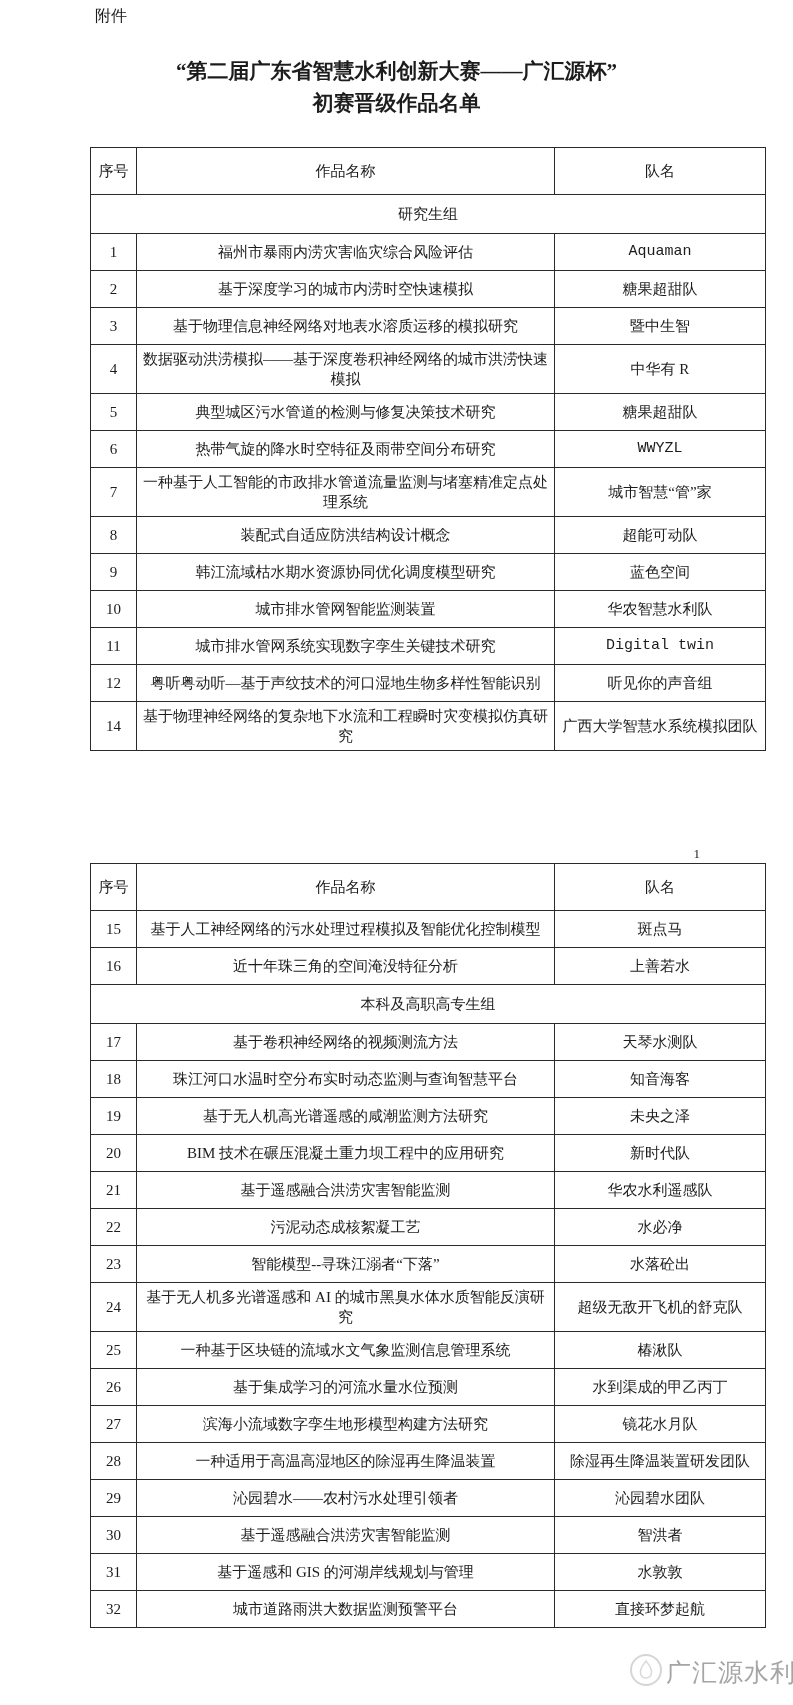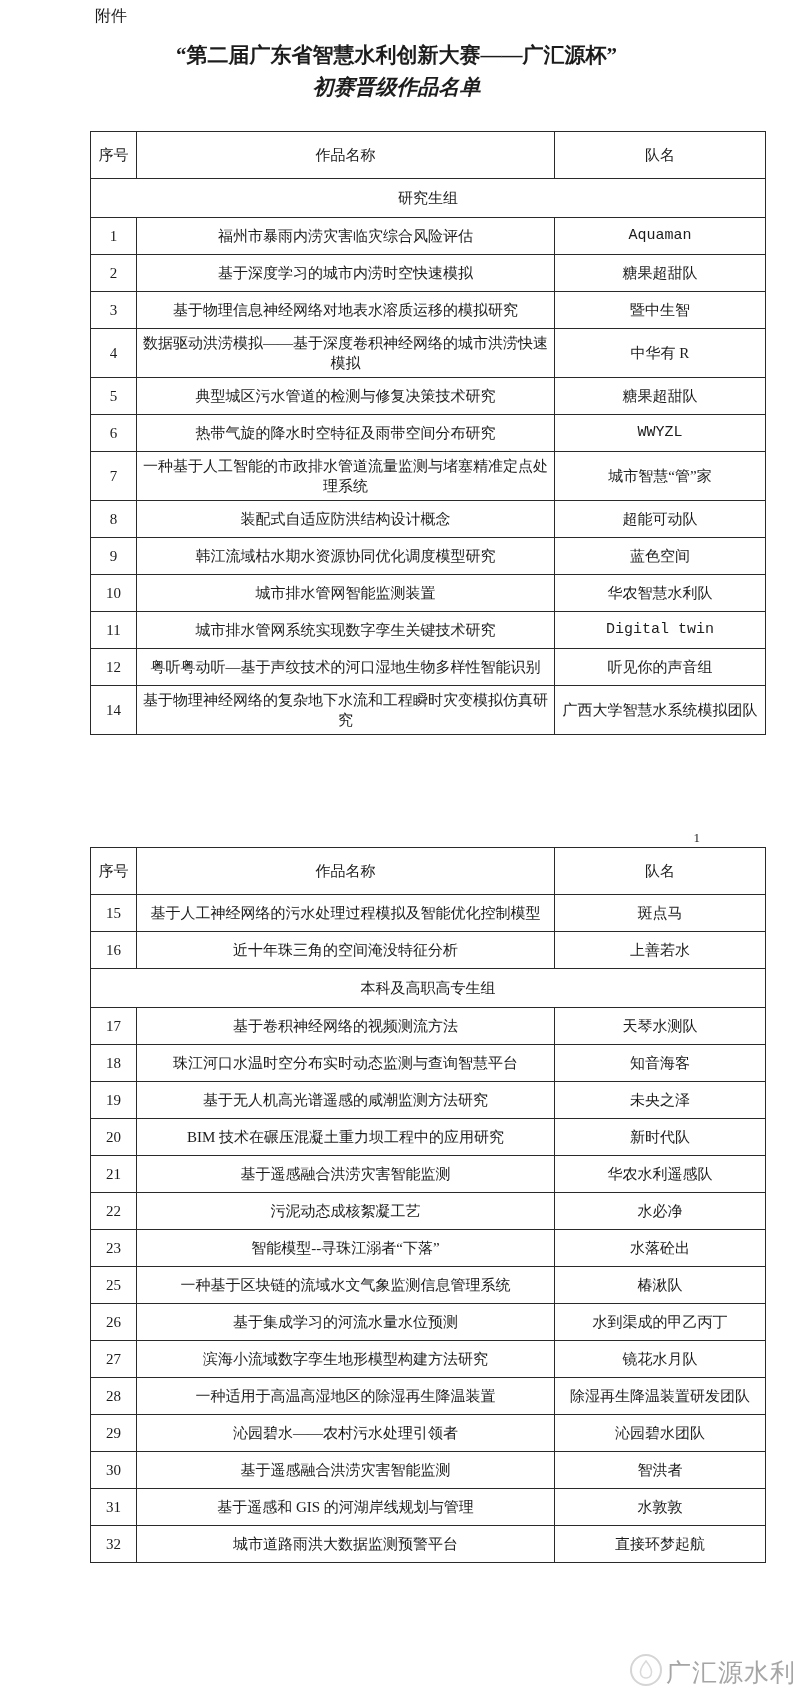--- a/index.html
+++ b/index.html
@@ -10,25 +10,25 @@
     font-family:"Liberation Serif","DejaVu Serif",serif;
     position:relative;
     overflow:hidden;
   }
   .attachment {
     margin:6px 0 0 95px;
     font-size:16px;
   }
   .title-block {
     text-align:center;
-    margin-top:12px;
+    margin-top:28px;
     font-weight:bold;
   }
   .title-line1 { font-size:21px; line-height:32px; }
-  .title-line2 { font-size:21px; line-height:32px;font-style:italic; }
+  .title-line2 { font-size:21px; line-height:32px; }
 
   table.list {
     border-collapse:collapse;
     margin-left:90px;
     width:675px;
     table-layout:fixed;
   }
   table.list td, table.list th {
     border:1.5px solid #2a2a2a;
     text-align:center;
@@ -230,20 +230,25 @@
         <td class="idx">22</td>
         <td class="work">污泥动态成核絮凝工艺</td>
         <td class="team">水必净</td>
       </tr>
       <tr class="data-row">
         <td class="idx">23</td>
         <td class="work">智能模型--寻珠江溺者“下落”</td>
         <td class="team">水落砼出</td>
       </tr>
       <tr class="data-row">
+        <td class="idx">24</td>
+        <td class="work">基于无人机多光谱遥感和 AI 的城市黑臭水体水质智能反演研究</td>
+        <td class="team">超级无敌开飞机的舒克队</td>
+      </tr>
+      <tr class="data-row">
         <td class="idx">25</td>
         <td class="work">一种基于区块链的流域水文气象监测信息管理系统</td>
         <td class="team">椿湫队</td>
       </tr>
       <tr class="data-row">
         <td class="idx">26</td>
         <td class="work">基于集成学习的河流水量水位预测</td>
         <td class="team">水到渠成的甲乙丙丁</td>
       </tr>
       <tr class="data-row">

